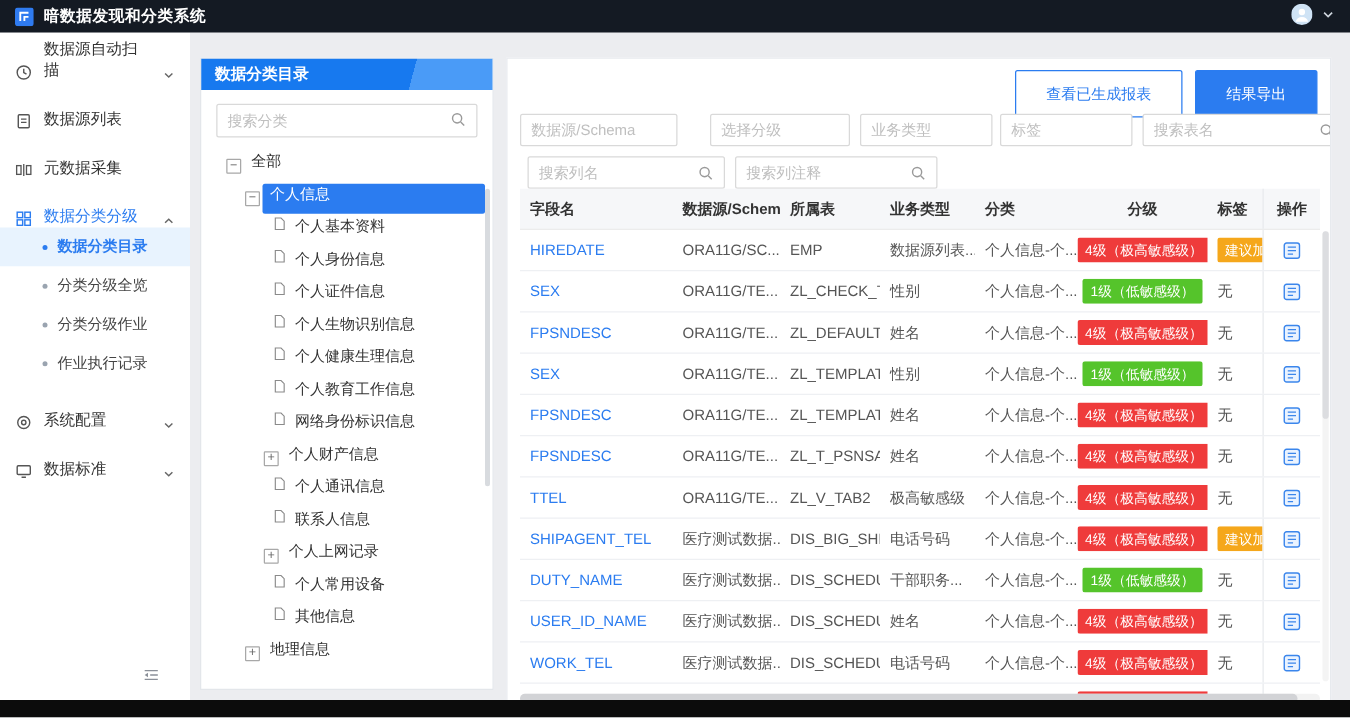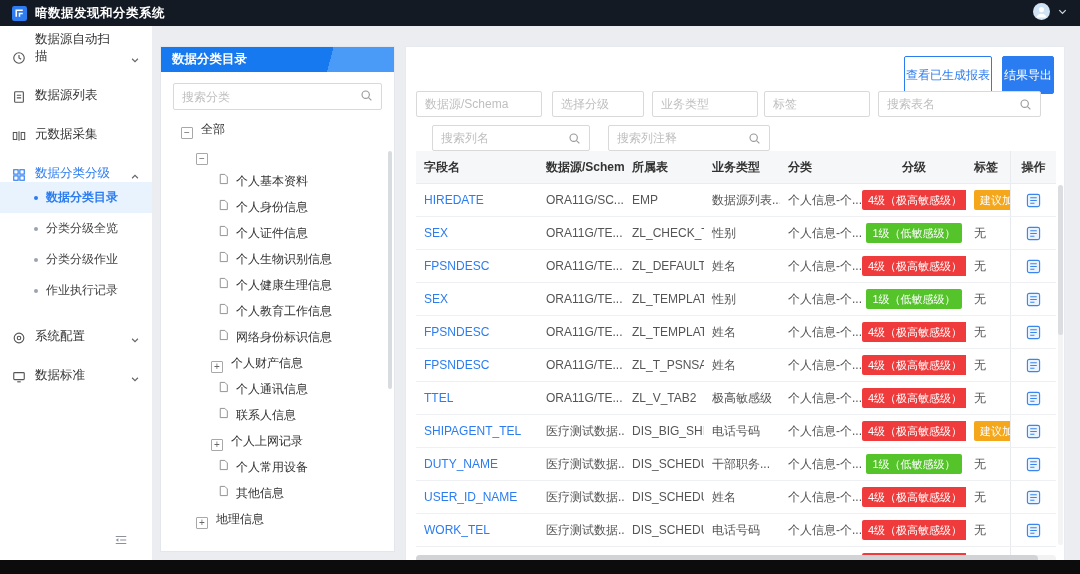--- a/index.html
+++ b/index.html
@@ -35,26 +35,26 @@
   .tree-item { display:flex; align-items:center; height:26px; cursor:pointer; }
   .tree-item .tgl { width:12px; height:12px; border:1px solid #a8a8a8; border-radius:1px; font-size:10px; line-height:10px; text-align:center; color:#666; background:#fff; flex:none; cursor:pointer; }
   .tree-item .ficon { display:flex; flex:none; }
   .tree-item .lblwrap { display:flex; align-items:flex-start; gap:7px; flex:1; height:24px; padding:0 6px; margin-left:2px; border-radius:2px; overflow:hidden; white-space:nowrap; }
   .tree-item.selected .lblwrap { background:#2b7cf0; color:#fff; }
   #tree-scrollbar { position:absolute; right:2px; top:104px; width:4px; height:238px; background:#d8dbdf; border-radius:2px; }
 
   
   #main-card { position:absolute; left:405px; top:46px; width:660px; height:516px; background:#fff; border:1px solid #e7eaee; overflow:hidden; z-index:5; }
   #action-row { position:absolute; top:9px; right:10px; display:flex; gap:10px; }
-  .btn { height:38px; padding:0 1px; font-size:12px; border-radius:2px; display:flex; align-items:center; cursor:pointer; font-family:inherit; }
+  .btn { height:38px; padding:0 24px; font-size:12px; border-radius:2px; display:flex; align-items:center; cursor:pointer; font-family:inherit; }
   .btn-outline { background:#fff; border:1px solid #2b7cf0; color:#2b7cf0; }
   .btn-primary { background:#2b7cf0; border:1px solid #2b7cf0; color:#fff; }
 
   #filter-row1 { position:absolute; left:10px; top:44px; display:flex; }
-  #filter-row2 { position:absolute; left:26px; top:78px; display:flex;gap:10px; }
+  #filter-row2 { position:absolute; left:16px; top:78px; display:flex; }
   .flt { height:26px; border:1px solid #d9d9d9; border-radius:2px; display:flex; align-items:center; padding:0 8px; background:#fff; }
   .flt input { border:none; outline:none; flex:1; font-size:12px; font-family:inherit; min-width:0; }
   .flt input::placeholder { color:#bfbfbf; }
 
   
   #table { position:absolute; left:10px; top:104px; width:640px; }
   .t-head { display:flex; height:33px; background:#f6f7f9; align-items:center; font-weight:bold; color:#333; border-bottom:1px solid #ececec; }
   .t-row { display:flex; height:33px; align-items:center; border-bottom:1px solid #eef0f3; }
   .tc { padding-left:8px; overflow:hidden; white-space:nowrap; flex:none; }
   .c0{width:122px;} .c1{width:86px;} .c2{width:80px;} .c3{width:76px;} .c4{width:82px;}
@@ -216,20 +216,23 @@
   </div>
   <div id="tree">
       <div class="tree-item" style="padding-left: 20px;">
         <span class="tgl">−</span>
         <span class="lblwrap">
           <span>全部</span>
         </span>
       </div>
       <div class="tree-item selected" style="padding-left: 35px;">
         <span class="tgl">−</span>
+        <span class="lblwrap">
+          <span>个人信息</span>
+        </span>
       </div>
       <div class="tree-item" style="padding-left: 50px;">
         <span class="lblwrap">
           <span class="ficon">
             <svg viewBox="0 0 12 14" width="10" height="12">
               <path d="M1.5 1.5h5.5l3 3v8h-8.5z" fill="none" stroke="#8a8a8a" stroke-width="1.1"></path>
             </svg>
           </span>
           <span>个人基本资料</span>
         </span>
@@ -358,21 +361,21 @@
 
 <div id="main-card">
   <div id="action-row">
     <button class="btn btn-outline">查看已生成报表</button>
     <button class="btn btn-primary">结果导出</button>
   </div>
   <div id="filter-row1">
       <div class="flt" style="width: 126px;">
         <input placeholder="数据源/Schema" style="">
       </div>
-      <div class="flt" style="width: 92px; margin-left: 10px;">
+      <div class="flt" style="width: 112px; margin-left: 26px;">
         <input placeholder="选择分级" style="">
       </div>
       <div class="flt" style="width: 106px; margin-left: 8px;">
         <input placeholder="业务类型" style="">
       </div>
       <div class="flt" style="width: 106px; margin-left: 6px;">
         <input placeholder="标签" style="">
       </div>
       <div class="flt" style="width: 163px; margin-left: 8px;">
         <input placeholder="搜索表名" style="">

